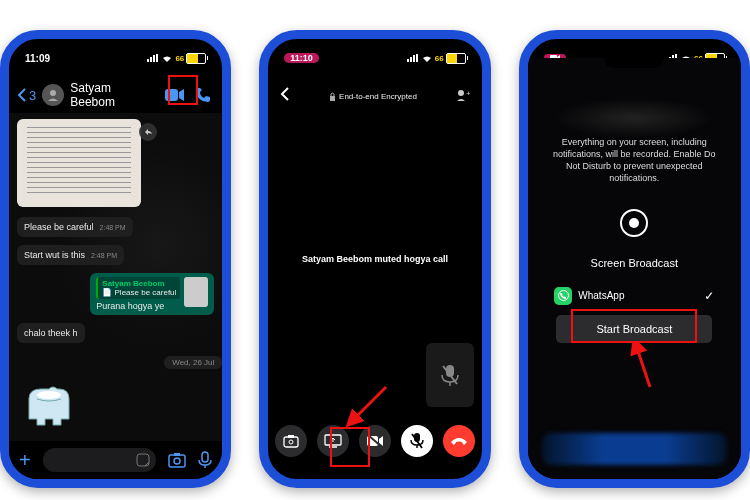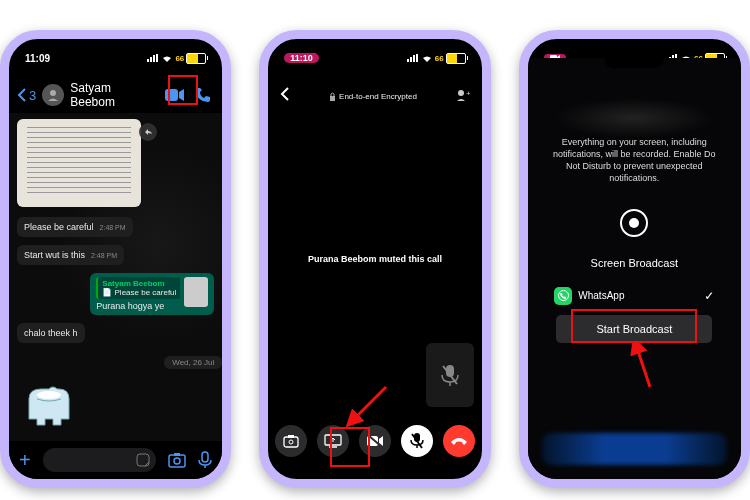--- a/index.html
+++ b/index.html
@@ -1,16 +1,16 @@
 <!DOCTYPE html>
 <html><head>
 <meta charset="utf-8">
 <style>
   body{margin:0;background:#fff;font-family:-apple-system,Helvetica,Arial,sans-serif;display:flex;justify-content:center;gap:28px;padding:30px 0}
-  .phone{width:218px;height:440px;background:#000;border:9px solid #c4b5fd;border-radius:38px;position:relative;overflow:hidden;box-shadow:0 4px 12px rgba(0,0,0,.3)}
+  .phone{width:218px;height:440px;background:#000;border:9px solid #1d4ed8;border-radius:38px;position:relative;overflow:hidden;box-shadow:0 4px 12px rgba(0,0,0,.3)}
   .island{position:absolute;top:10px;left:50%;transform:translateX(-50%);width:60px;height:19px;background:#000;border-radius:10px;z-index:50}
   .statusbar{height:38px;display:flex;justify-content:space-between;align-items:center;padding:0 16px;font-size:10px;font-weight:600;color:#fff}
   .status-pill{background:#be185d;padding:0 6px;border-radius:8px;font-size:9px}
   .status-right{display:flex;align-items:center;gap:2px}
   .batt{width:18px;height:9px;border:1px solid #fff;border-radius:2px;position:relative}
   .batt::after{content:'';position:absolute;right:-3px;top:2px;width:1px;height:4px;background:#fff}
   .batt-fill{background:#FFD60A;height:100%;width:60%}
   
   .header1{height:36px;display:flex;align-items:center;padding:0 8px;gap:6px;color:#4B96F3;font-size:13px;position:relative}
   .back-num{display:flex;align-items:center;gap:2px}
@@ -200,21 +200,21 @@
         </svg>
         <span>End-to-end Encrypted</span>
       </div>
     <svg width="14" height="12">
         <circle cx="5" cy="4" r="3" fill="#ccc"></circle>
         <path d="M1 12 Q5 8 9 12 Z" fill="#ccc"></path>
         <text x="10" y="7" font-size="8" fill="#ccc">+</text>
       </svg>
   </div>
   <div class="call-body">
-    <div class="muted-txt">Purana Beebom muted this call</div>
+    <div class="muted-txt">Satyam Beebom muted hogya call</div>
   </div>
   <div class="pip">
     <svg width="20" height="24">
         <rect x="6" y="2" width="8" height="12" rx="4" fill="#888"></rect>
         <path d="M2 12 Q2 19 10 19 Q18 19 18 12 M10 19 L10 23" stroke="#888" stroke-width="1.5" fill="none"></path>
         <line x1="3" y1="3" x2="17" y2="21" stroke="#888" stroke-width="2"></line>
       </svg>
   </div>
   <div class="call-bar">
     <div class="cbtn dark">

